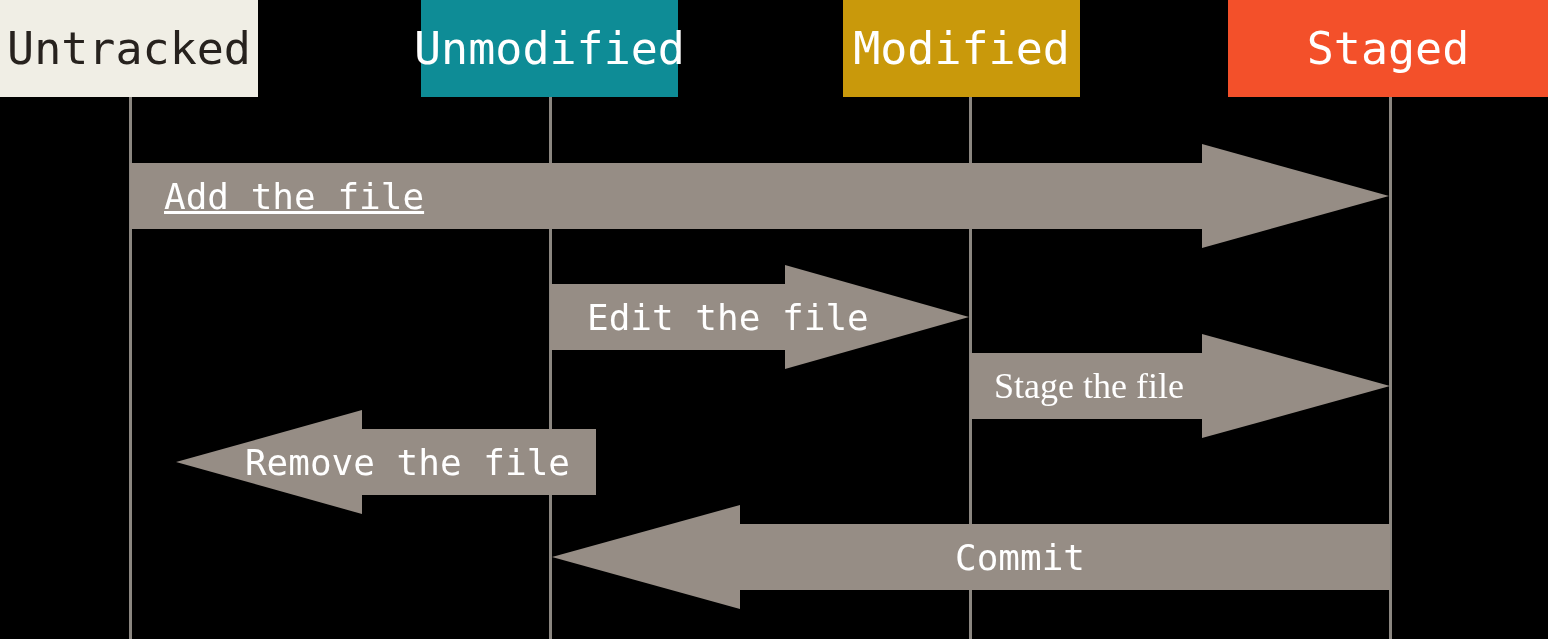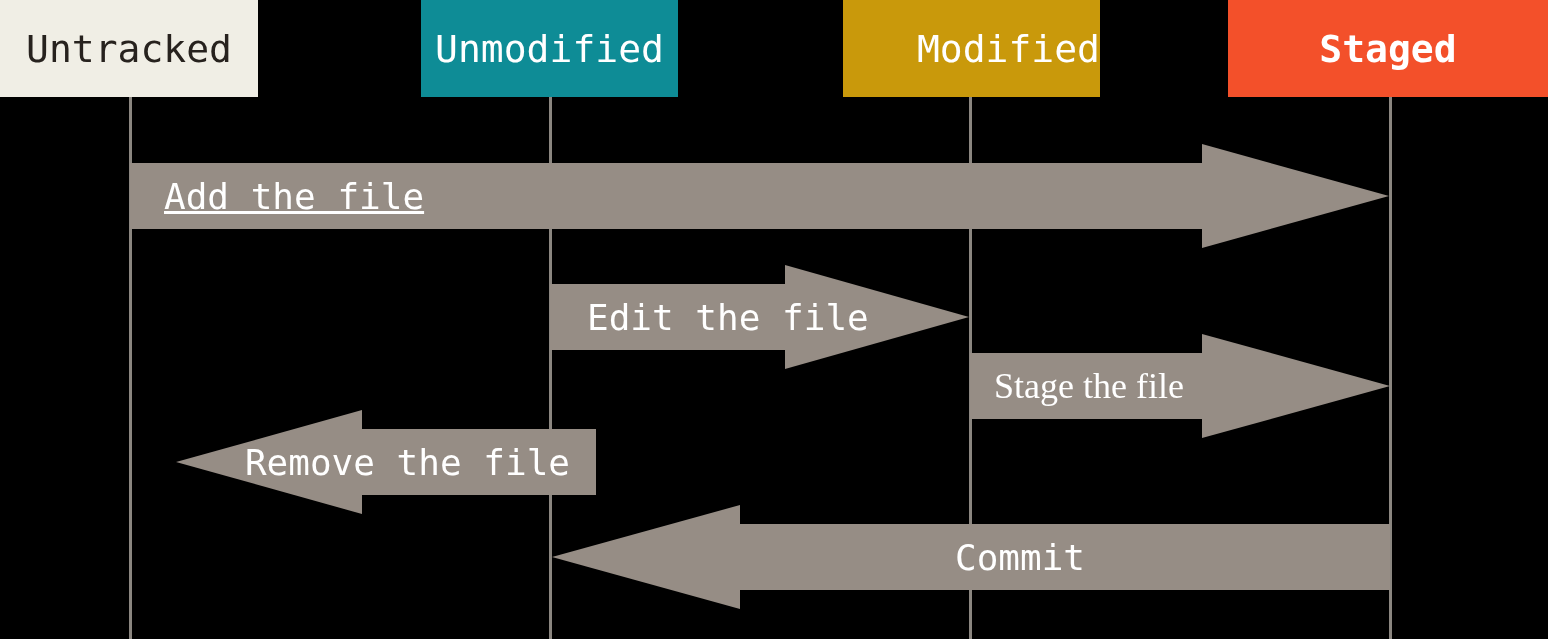--- a/index.html
+++ b/index.html
@@ -25,27 +25,27 @@
   }
 
   
   .state-box {
     position: absolute;
     top: 0;
     height: 97px;
     display: flex;
     align-items: center;
     justify-content: center;
-    font-size: 38px;
+    font-size: 45px;
     color: var(--white);
   }
   #box-untracked  { left: 0;      width: 258px; background: var(--cream);  color: var(--cream-text); }
   #box-unmodified { left: 421px;  width: 257px; background: var(--teal); }
-  #box-modified   { left: 843px;  width: 257px; background: var(--gold); justify-content: flex-end; }
-  #box-staged     { left: 1228px; width: 320px; background: var(--orange); font-weight: bold; }
+  #box-modified   { left: 843px;  width: 237px; background: var(--gold); }
+  #box-staged     { left: 1228px; width: 320px; background: var(--orange); }
 
   
   .lifeline {
     position: absolute;
     top: 97px;
     width: 3px;
     height: 542px;
     background: var(--lifeline);
   }
   #line-untracked  { left: 129px; }

